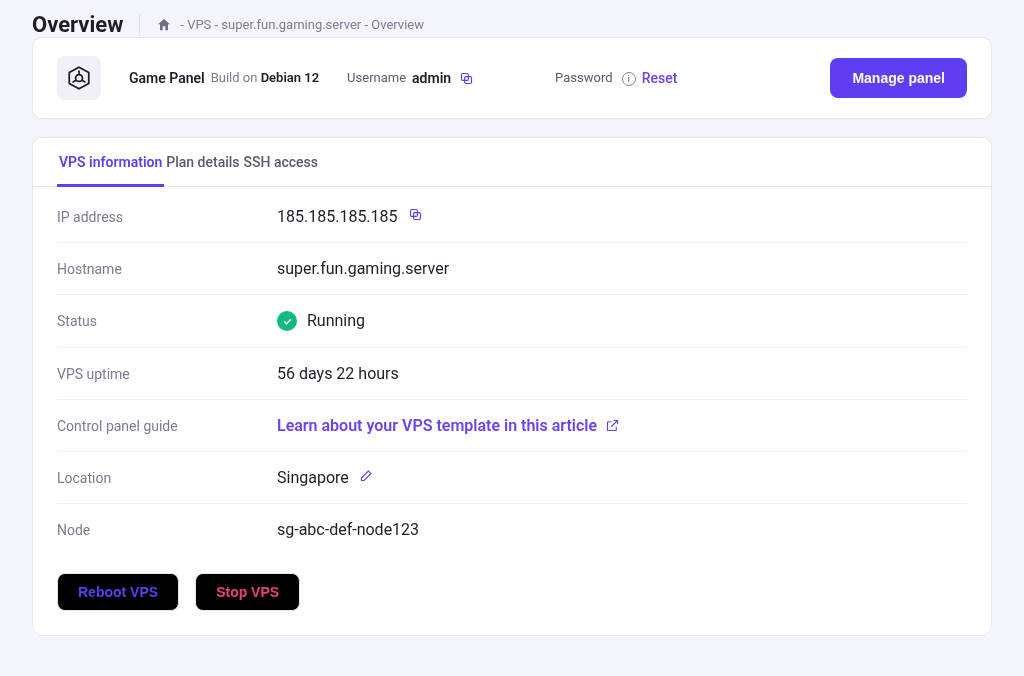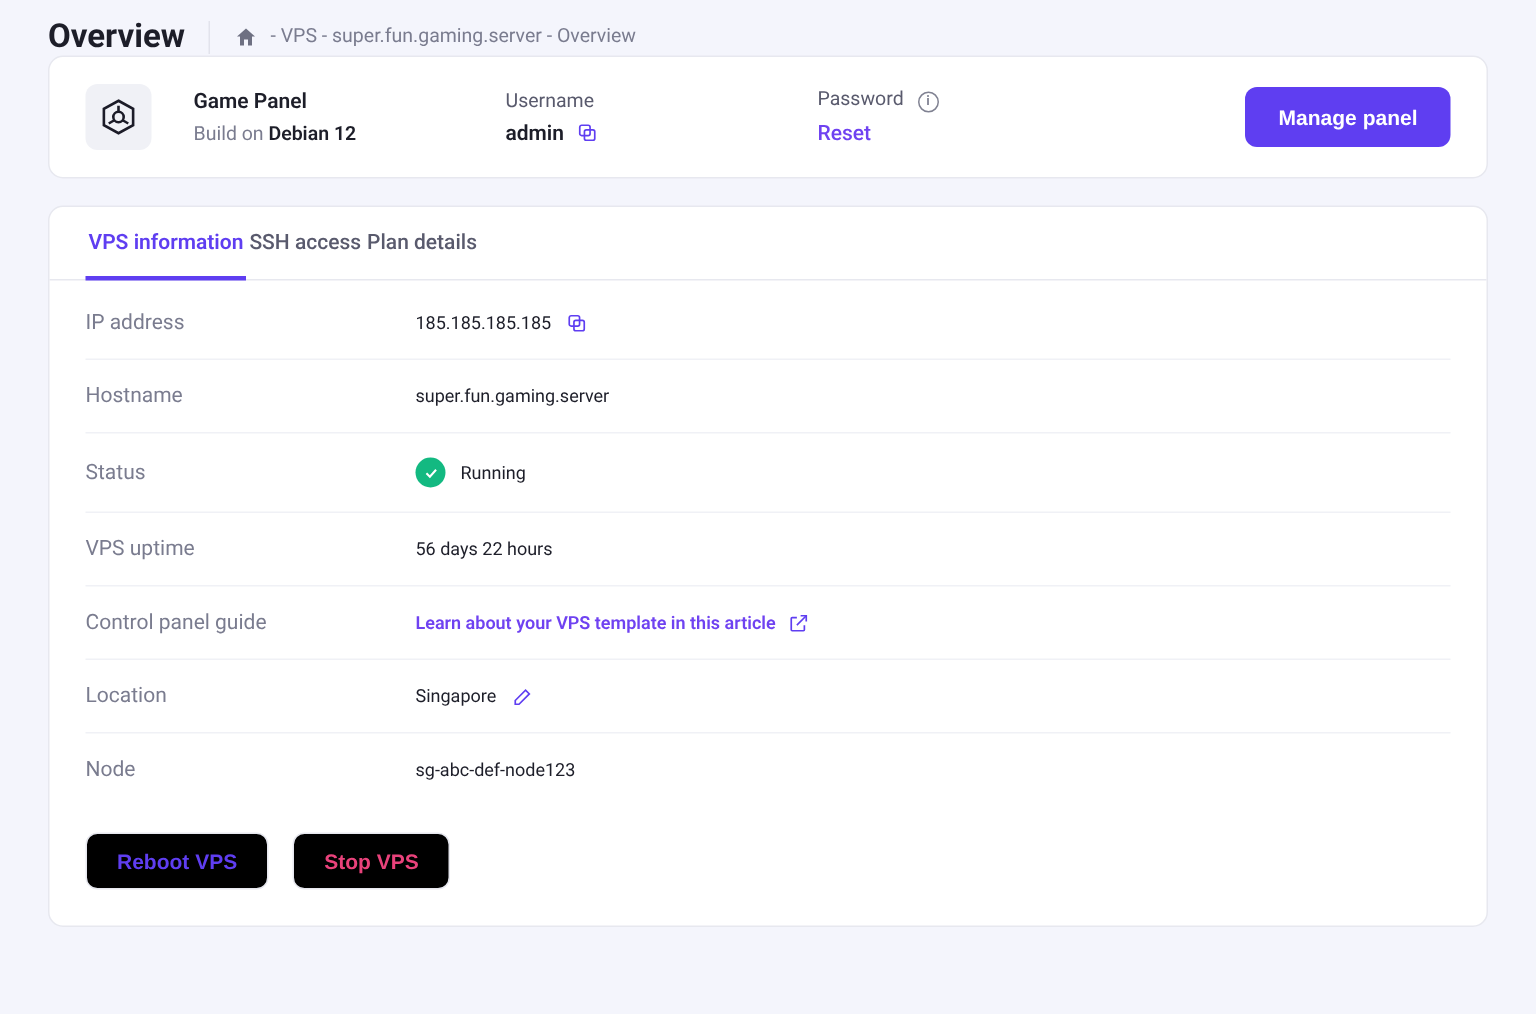--- a/index.html
+++ b/index.html
@@ -31,21 +31,21 @@
   .breadcrumb{display:flex;align-items:center;gap:8px;color:var(--muted);font-size:13px;}
   .breadcrumb svg{width:16px;height:16px;fill:#6e7082;}
   
   .card{background:var(--card);border:1px solid var(--border);border-radius:10px;}
   .top-card{display:flex;align-items:center;padding:18px 24px;gap:28px;}
   .panel-icon{
     width:44px;height:44px;border-radius:8px;background:#f0f1f6;
     display:flex;align-items:center;justify-content:center;flex-shrink:0;
   }
   .panel-icon svg{width:26px;height:26px;stroke:#1c1c28;fill:none;stroke-width:1.6;}
-  .col{display:flex;flex-direction:column;gap:6px;min-width:160px;}
+  .col{display:flex;flex-direction:row;gap:6px;min-width:160px;}
   .col .label{font-size:13px;color:var(--muted2);}
   .col .value{font-size:14px;font-weight:600;color:var(--text);display:flex;align-items:center;gap:8px;}
   .col .sub{font-size:13px;color:var(--muted);}
   .col .sub strong{color:var(--text);font-weight:600;}
   .reset-link{color:var(--purple-text);font-weight:500;cursor:pointer;}
   .info-icon{width:14px;height:14px;border:1.5px solid #808292;border-radius:50%;display:inline-flex;align-items:center;justify-content:center;font-size:9px;color:#808292;margin-left:6px;font-weight:600;}
   .copy-icn{width:15px;height:15px;stroke:var(--purple);fill:none;stroke-width:1.8;cursor:pointer;}
   .spacer{flex:1;}
   .btn-primary{
     background:var(--purple);color:#fff;border:none;border-radius:8px;
@@ -53,21 +53,21 @@
   }
   
   .tabs-card{margin-top:18px;padding:0 0 24px;}
   .tabs{display:flex;padding:0 24px;border-bottom:1px solid var(--border);}
   .tab{padding:16px 2px 14px;font-size:14px;font-weight:500;color:var(--muted2);cursor:pointer;border-bottom:3px solid transparent;margin-bottom:-1px;}
   .tab.active{color:var(--purple);border-bottom-color:var(--purple);font-weight:600;}
   .rows{padding:4px 24px 0;}
   .row{display:flex;align-items:center;padding:16px 0;border-bottom:1px solid #f0f1f6;}
   .row:last-of-type{border-bottom:none;}
   .row .key{width:220px;flex-shrink:0;color:var(--muted);font-size:14px;}
-  .row .val{color:var(--text);font-size:12px;display:flex;align-items:center;gap:10px;}
+  .row .val{color:var(--text);font-size:16px;display:flex;gap:10px;}
   .status-dot{
     width:20px;height:20px;border-radius:50%;background:var(--green);
     display:flex;align-items:center;justify-content:center;
   }
   .status-dot svg{width:11px;height:11px;stroke:#fff;stroke-width:3;fill:none;}
   .link{color:var(--purple-text);font-weight:600;cursor:pointer;display:flex;align-items:center;gap:8px;}
   .ext-icon,.edit-icon{width:15px;height:15px;stroke:var(--purple);fill:none;stroke-width:1.8;}
   .actions{display:flex;gap:16px;padding:18px 24px 0;}
   .btn-outline{
     background:#000000;border:1px solid var(--border);border-radius:8px;
@@ -125,22 +125,22 @@
       </div>
       <div class="reset-link">Reset</div>
     </div>
     <div class="spacer"></div>
     <button class="btn-primary">Manage panel</button>
   </div>
 
   <div class="card tabs-card">
     <div class="tabs">
       <div class="tab active">VPS information</div>
+      <div class="tab">Plan details</div>
       <div class="tab">SSH access</div>
-      <div class="tab">Plan details</div>
     </div>
 
     <div class="rows">
       <div class="row">
         <div class="key">IP address</div>
         <div class="val">
           <span>185.185.185.185</span>
           <svg class="copy-icn" viewBox="0 0 24 24">
               <rect x="9" y="9" width="11" height="11" rx="2"></rect>
               <rect x="4" y="4" width="11" height="11" rx="2"></rect>

